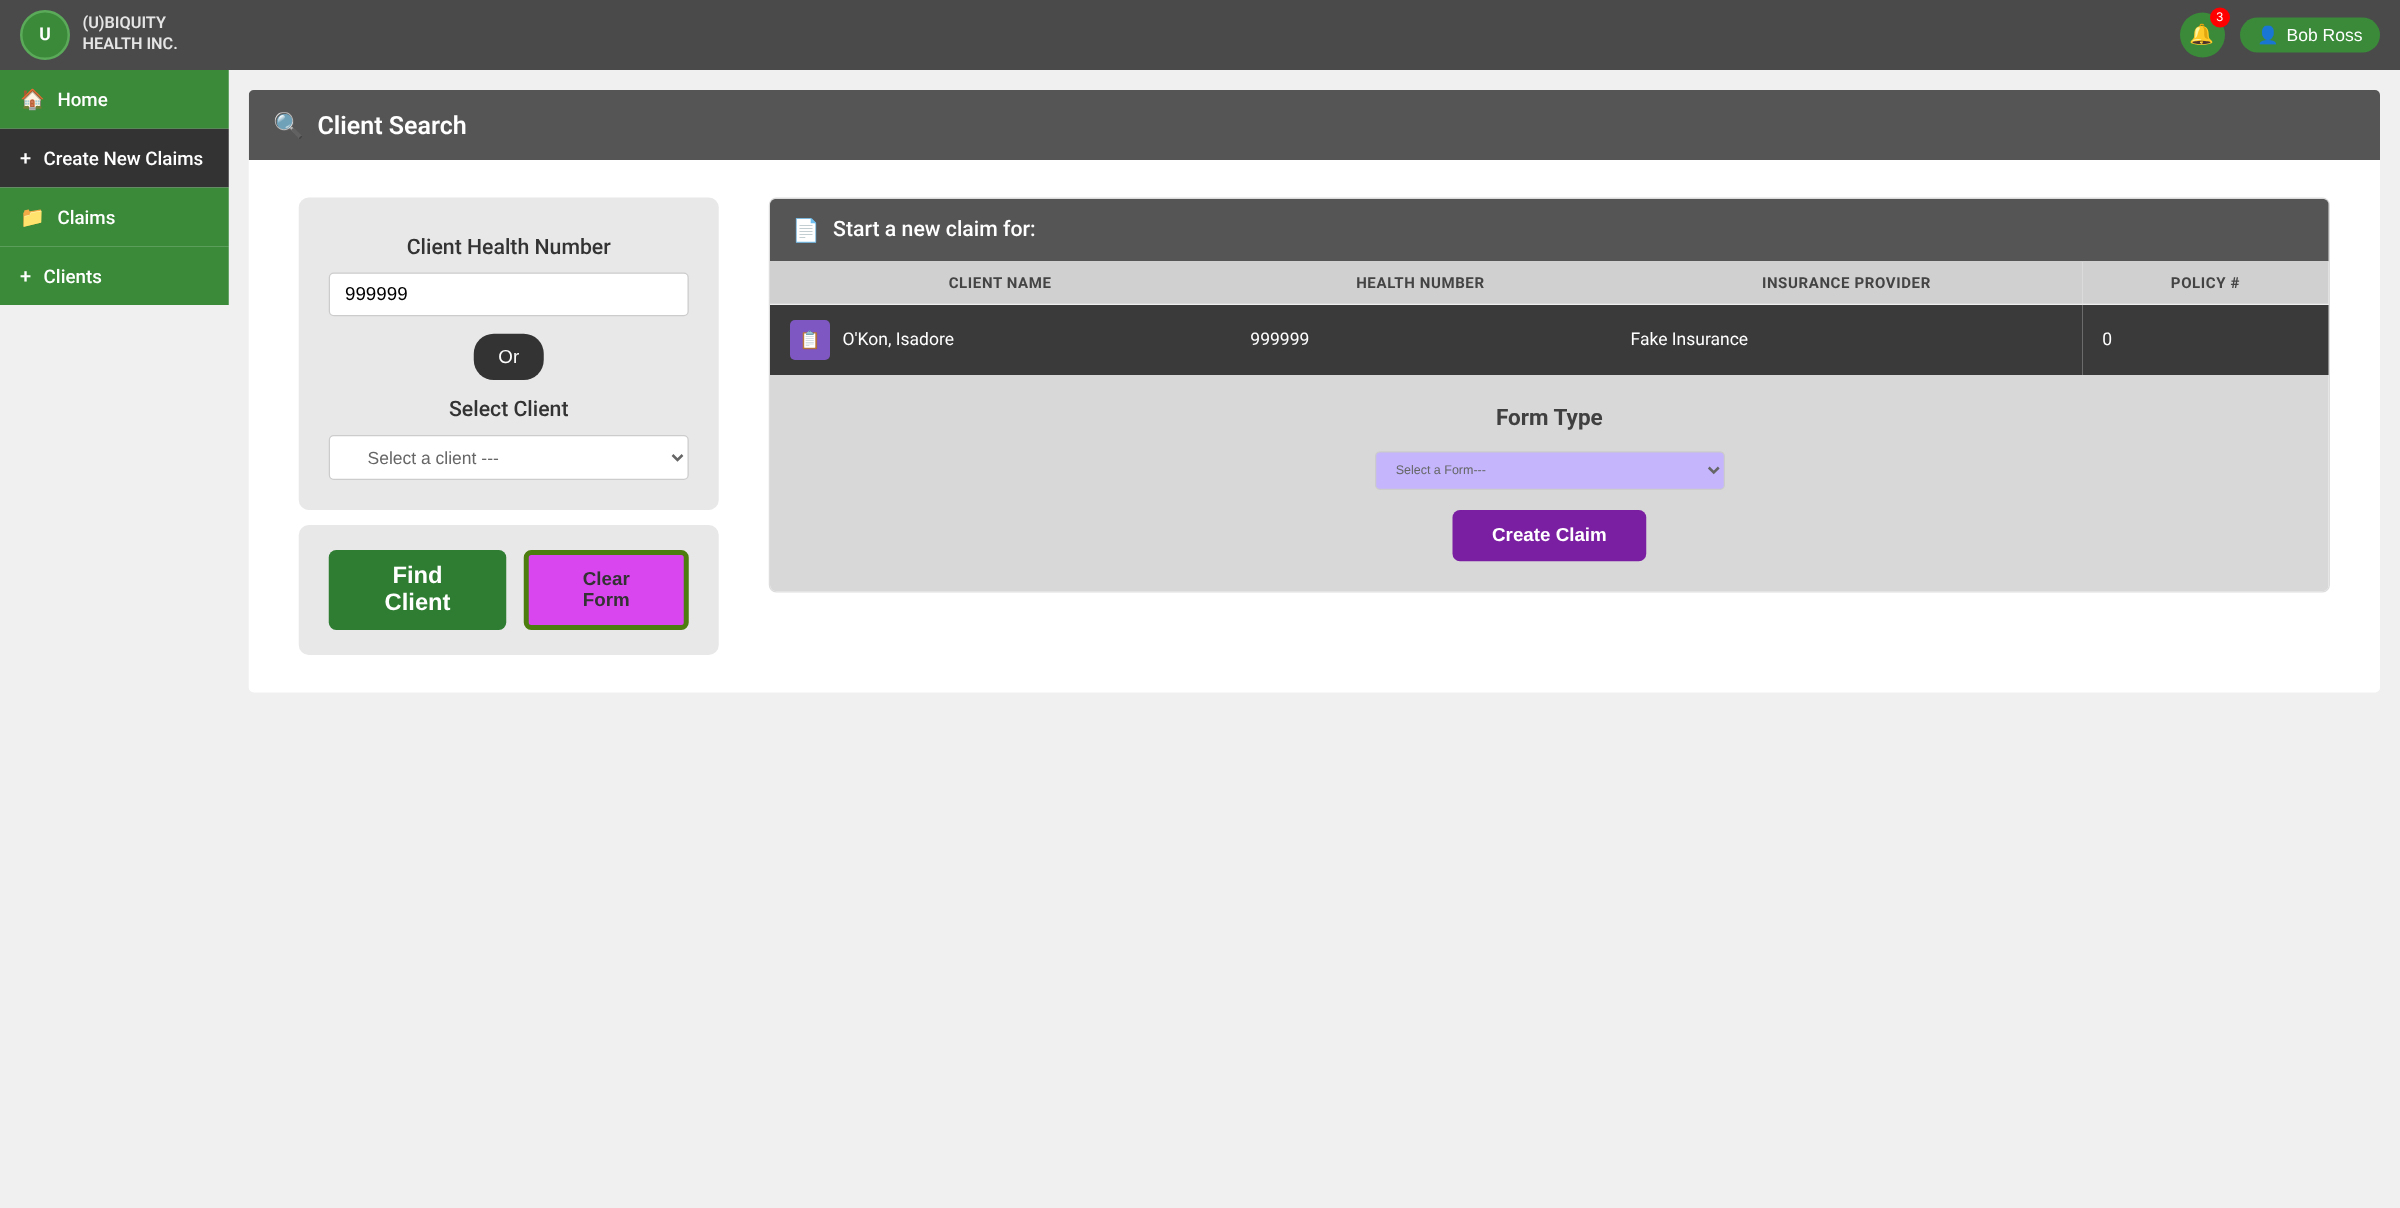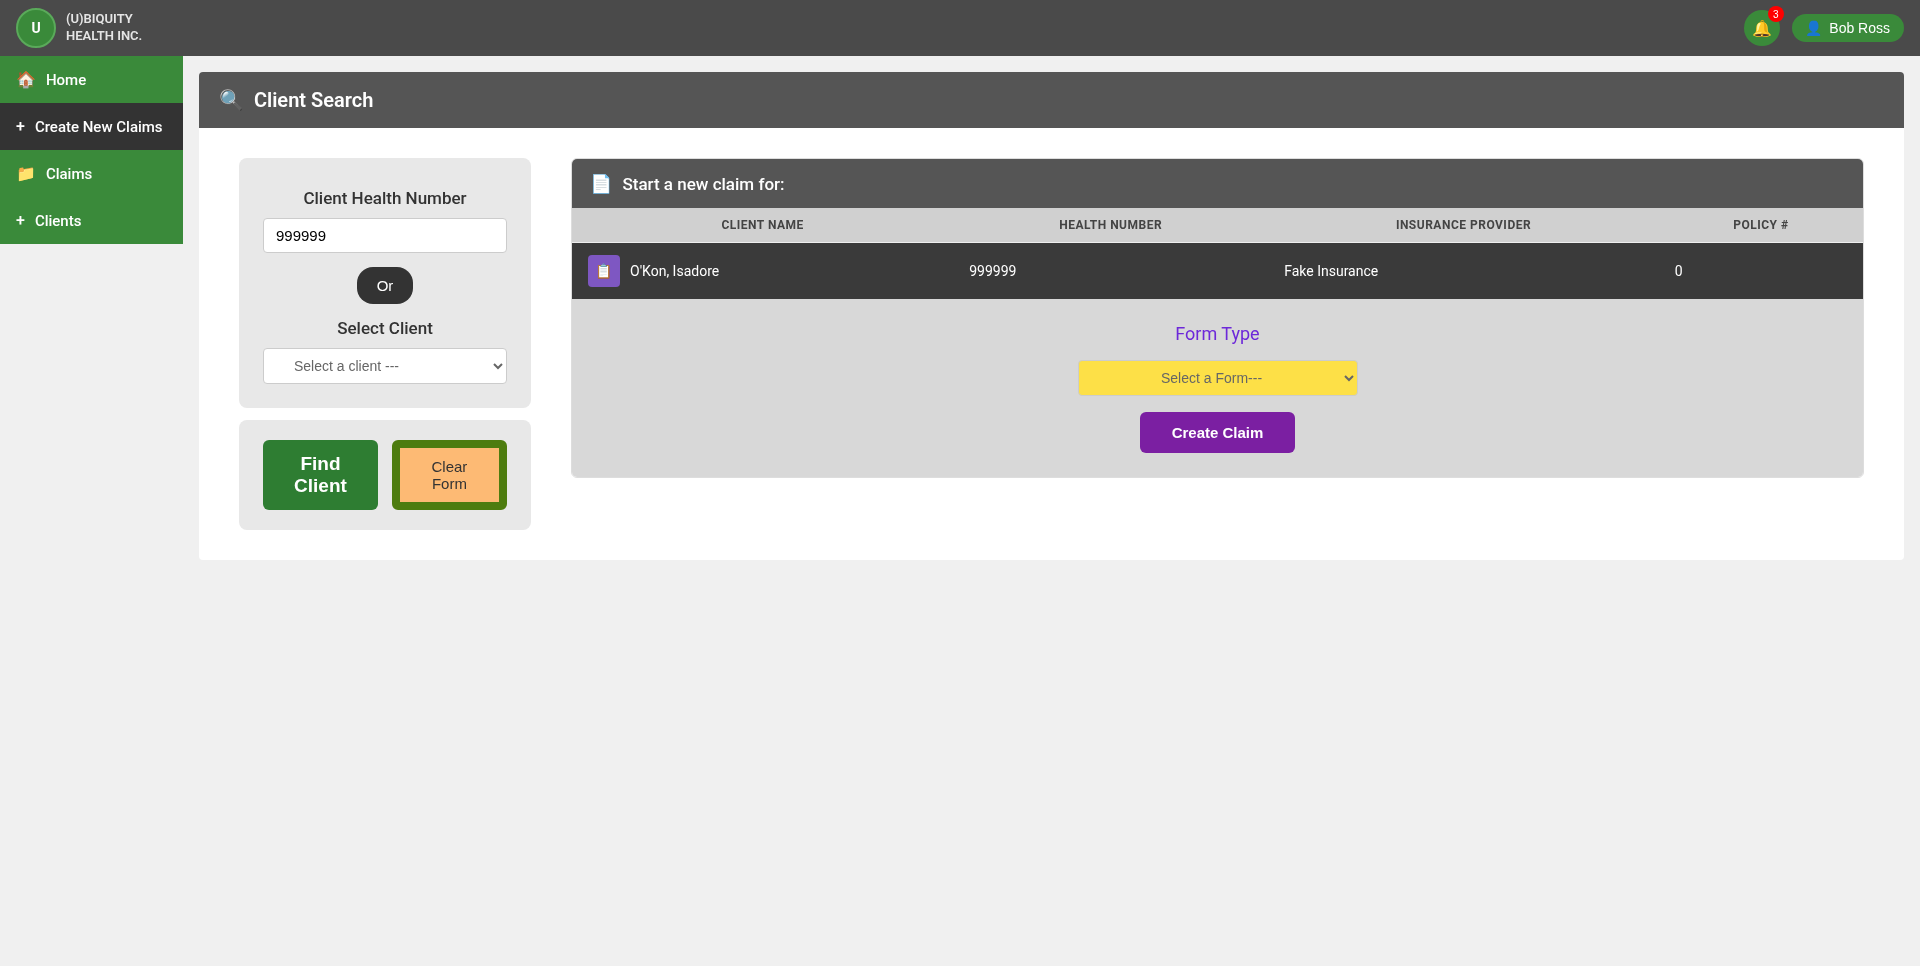--- a/index.html
+++ b/index.html
@@ -114,21 +114,21 @@
     .page-body {
       padding: 30px 40px;
       display: flex;
       gap: 40px;
       align-items: flex-start;
     }
 
     
     .left-panel {
       flex: 0 0 auto;
-      width: 292px;
+      width: 336px;
     }
 
     .client-search-box {
       background: #e8e8e8;
       border-radius: 8px;
       padding: 30px 24px 24px;
       text-align: center;
     }
     .field-label {
       font-size: 17px;
@@ -184,27 +184,27 @@
       background: #2e7d32;
       color: white;
       border: none;
       border-radius: 6px;
       padding: 10px 24px;
       font-size: 19px;
       font-weight: 600;
       cursor: pointer;
     }
     .clear-form-btn {
-      background: #fdba74;
+      background: #d946ef;
       color: #333;
-      border: 8px solid #4d7c0f;
+      border: 4px solid #4d7c0f;
       border-radius: 6px;
       padding: 10px 24px;
       font-size: 15px;
-      font-weight: 400;
+      font-weight: 700;
       cursor: pointer;
     }
 
     
     .right-panel {
       flex: 1;
     }
 
     .claim-panel {
       border: 1px solid #ddd;
@@ -266,34 +266,33 @@
     }
 
     
     .form-type-section {
       background: #d8d8d8;
       padding: 24px;
       text-align: center;
     }
     .form-type-title {
       font-size: 18px;
-      font-weight: 400;
-      color: #6d28d9;
+      font-weight: 700;
+      color: #404040;
       margin-bottom: 16px;
     }
     .form-type-select {
       width: 280px;
       padding: 8px 12px;
       border: 1px solid #ccc;
       border-radius: 4px;
-      background: #fde047;
-      font-size: 14px;
+      background: #c4b5fd;
+      font-size: 10px;
       color: #666;
       margin-bottom: 16px;
-      text-align: center;
     }
     .create-claim-btn {
       background: #7b1fa2;
       color: white;
       border: none;
       border-radius: 6px;
       padding: 12px 32px;
       font-size: 15px;
       font-weight: 600;
       cursor: pointer;

